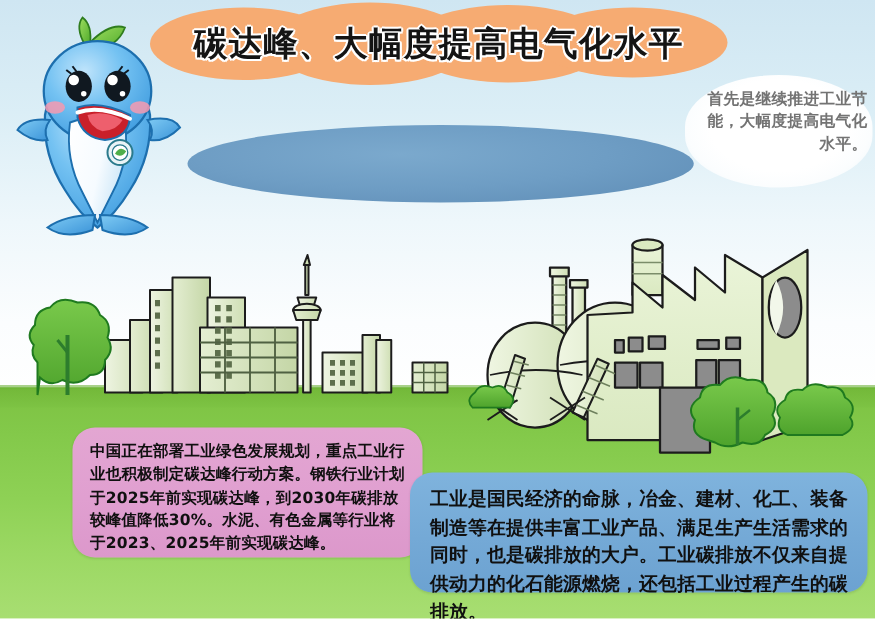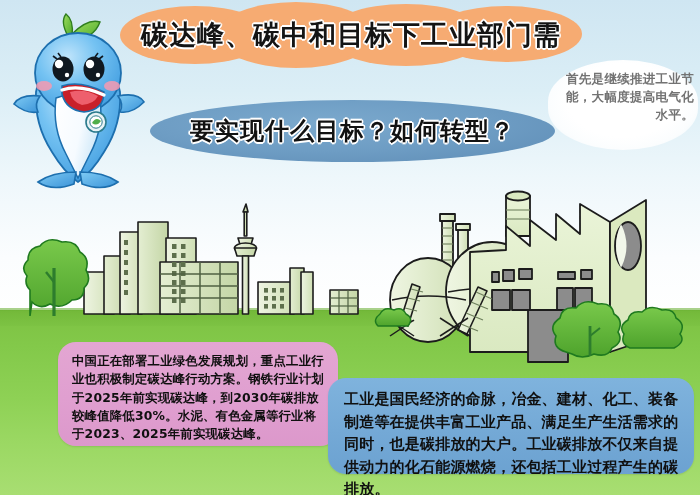--- a/index.html
+++ b/index.html
@@ -373,24 +373,23 @@
       <path d="M72 166 Q96 166 110 176 Q96 186 74 178 Z" fill="url(#finG)" stroke="#1d6fae" stroke-width="1.6"></path>
     </g>
   </svg>
 
   <div class="banner">
     <div class="blob" style="left:0px;top:4px;width:150px;height:58px;"></div>
     <div class="blob" style="left:96px;top:0px;width:160px;height:66px;"></div>
     <div class="blob" style="left:206px;top:2px;width:160px;height:62px;"></div>
     <div class="blob" style="left:310px;top:4px;width:152px;height:56px;"></div>
   </div>
-  <div class="banner-text" style="left:120px;top:2px;">碳达峰、碳中和目标下工业部门需</div>
+  <div class="banner-text" style="left:120px;top:2px;">碳达峰、大幅度提高电气化水平</div>
 
   <div class="subtitle-ellipse"></div>
-  <div class="subtitle-text">要实现什么目标？如何转型？</div>
 
   <div class="note-bubble"></div>
   <div class="note-text">首先是继续推进工业节能，大幅度提高电气化水平。</div>
 
   <div class="panel panel-pink">
     <div class="ptxt">中国正在部署工业绿色发展规划，重点工业行业也积极制定碳达峰行动方案。钢铁行业计划于2025年前实现碳达峰，到2030年碳排放较峰值降低30%。水泥、有色金属等行业将于2023、2025年前实现碳达峰。</div>
   </div>
 
   <div class="panel panel-blue">
     <div class="ptxt">工业是国民经济的命脉，冶金、建材、化工、装备制造等在提供丰富工业产品、满足生产生活需求的同时，也是碳排放的大户。工业碳排放不仅来自提供动力的化石能源燃烧，还包括工业过程产生的碳排放。</div>

